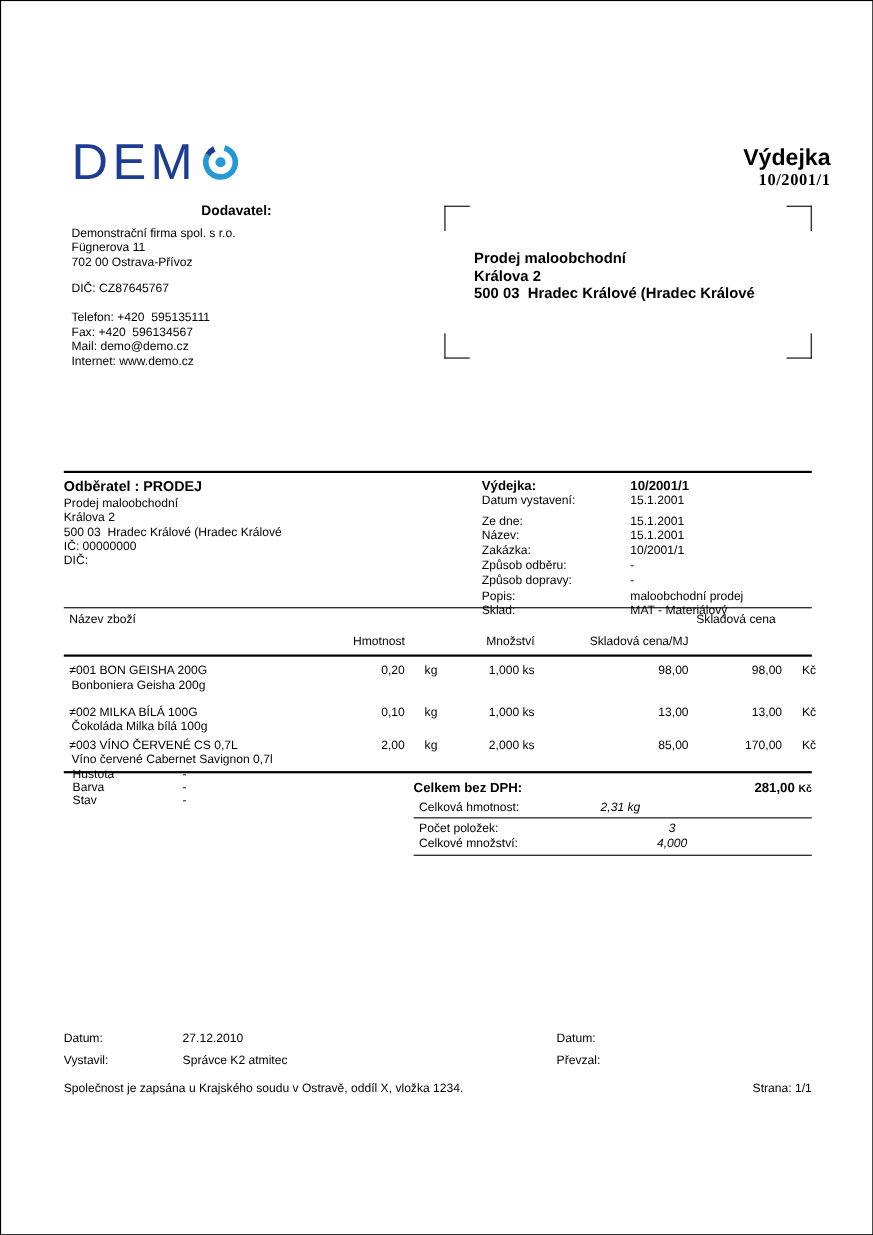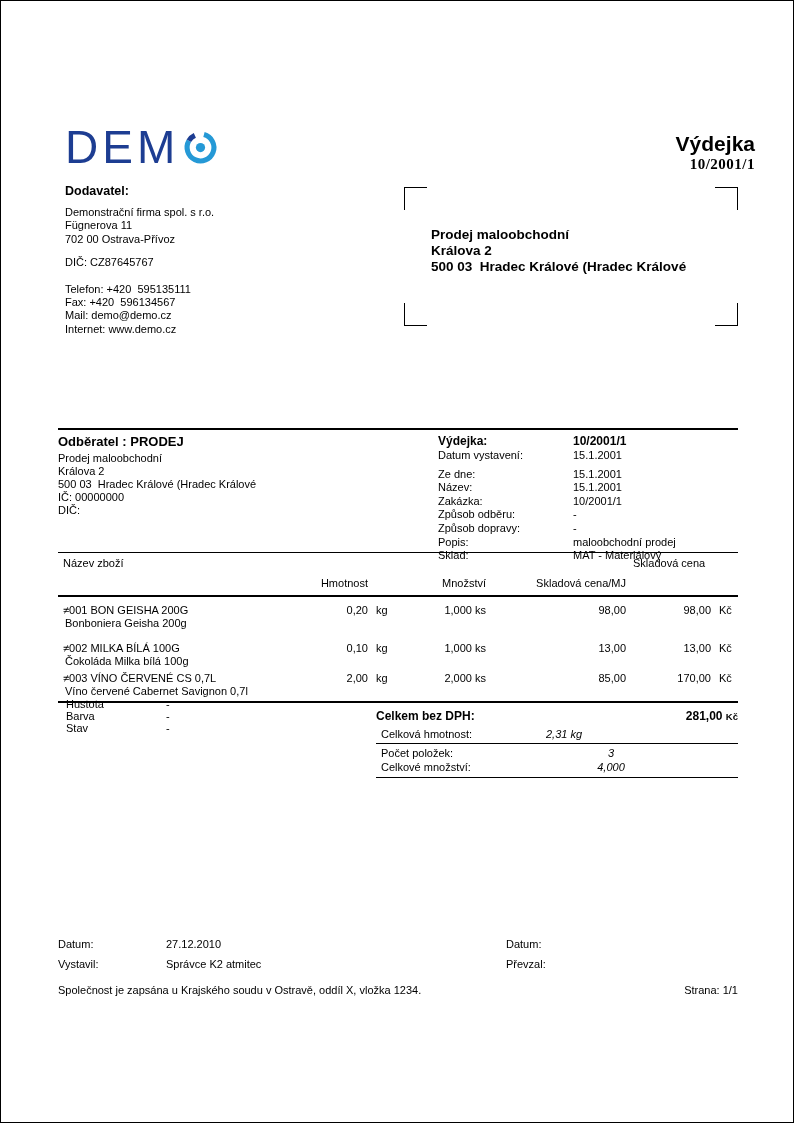--- a/index.html
+++ b/index.html
@@ -10,21 +10,21 @@
   }
   .pre{white-space:pre-wrap;}
 
   
   .logo{position:absolute;left:64px;top:124px;display:flex;align-items:center;}
   .logo-letters{font-size:46px;line-height:44px;letter-spacing:4px;color:#1d3d92;font-weight:400;}
   .logo-o{margin-left:3px;margin-top:3px;}
 
   
   .supplier{position:absolute;left:64px;top:184px;width:300px;line-height:13.2px;}
-  .supplier-heading{font-weight:bold;font-size:12.5px;margin-bottom:8px;}
+  .supplier-heading{font-weight:bold;font-size:12.5px;margin-bottom:8px;text-align:center;}
   .sup-group-address{margin-bottom:10px;}
   .sup-group-ids{margin-bottom:14px;}
 
   
   .addr-window{position:absolute;left:403px;top:186px;width:334px;height:139px;}
   .corner{position:absolute;width:22px;height:22px;}
   .corner-tl{left:0;top:0;border-left:1px solid #000;border-top:1px solid #000;}
   .corner-tr{right:0;top:0;border-right:1px solid #000;border-top:1px solid #000;}
   .corner-bl{left:0;bottom:0;border-left:1px solid #000;border-bottom:1px solid #000;}
   .corner-br{right:0;bottom:0;border-right:1px solid #000;border-bottom:1px solid #000;}
@@ -51,21 +51,21 @@
     border-top:1px solid #000;border-bottom:2px solid #000;padding:4px 0 6px;}
   .h-name{padding-left:5px;}
   .h-right{text-align:right;margin-top:20px;}
   .h-last{padding-left:7px;}
   .items-body{padding-top:7px;}
   .item2{margin-top:11px;}
   .item3{margin-top:3px;}
   .item-main{display:grid;grid-template-columns:250px 60px 38px 80px 140px 85px 27px;line-height:13.4px;}
   .c-name{padding-left:5px;}
   .c-num{text-align:right;}
-  .c-unit{padding-left:8px;}
+  .c-unit{padding-left:18px;}
   .item-desc{padding-left:7px;line-height:13.4px;}
   .attr-row{display:grid;grid-template-columns:100px auto;padding-left:8px;line-height:12px;}
 
   
   .totals{position:absolute;left:57px;top:700px;width:680px;border-top:2px solid #000;}
   .totals-box{margin-left:318px;width:362px;}
   .t-row1{display:grid;grid-template-columns:255px 1fr;padding:6px 0 4px;font-weight:bold;font-size:12px;}
   .t-row1 .t-lbl{}
   .t-row1 .t-val{text-align:right;}
   .currency{font-size:9.5px;}

